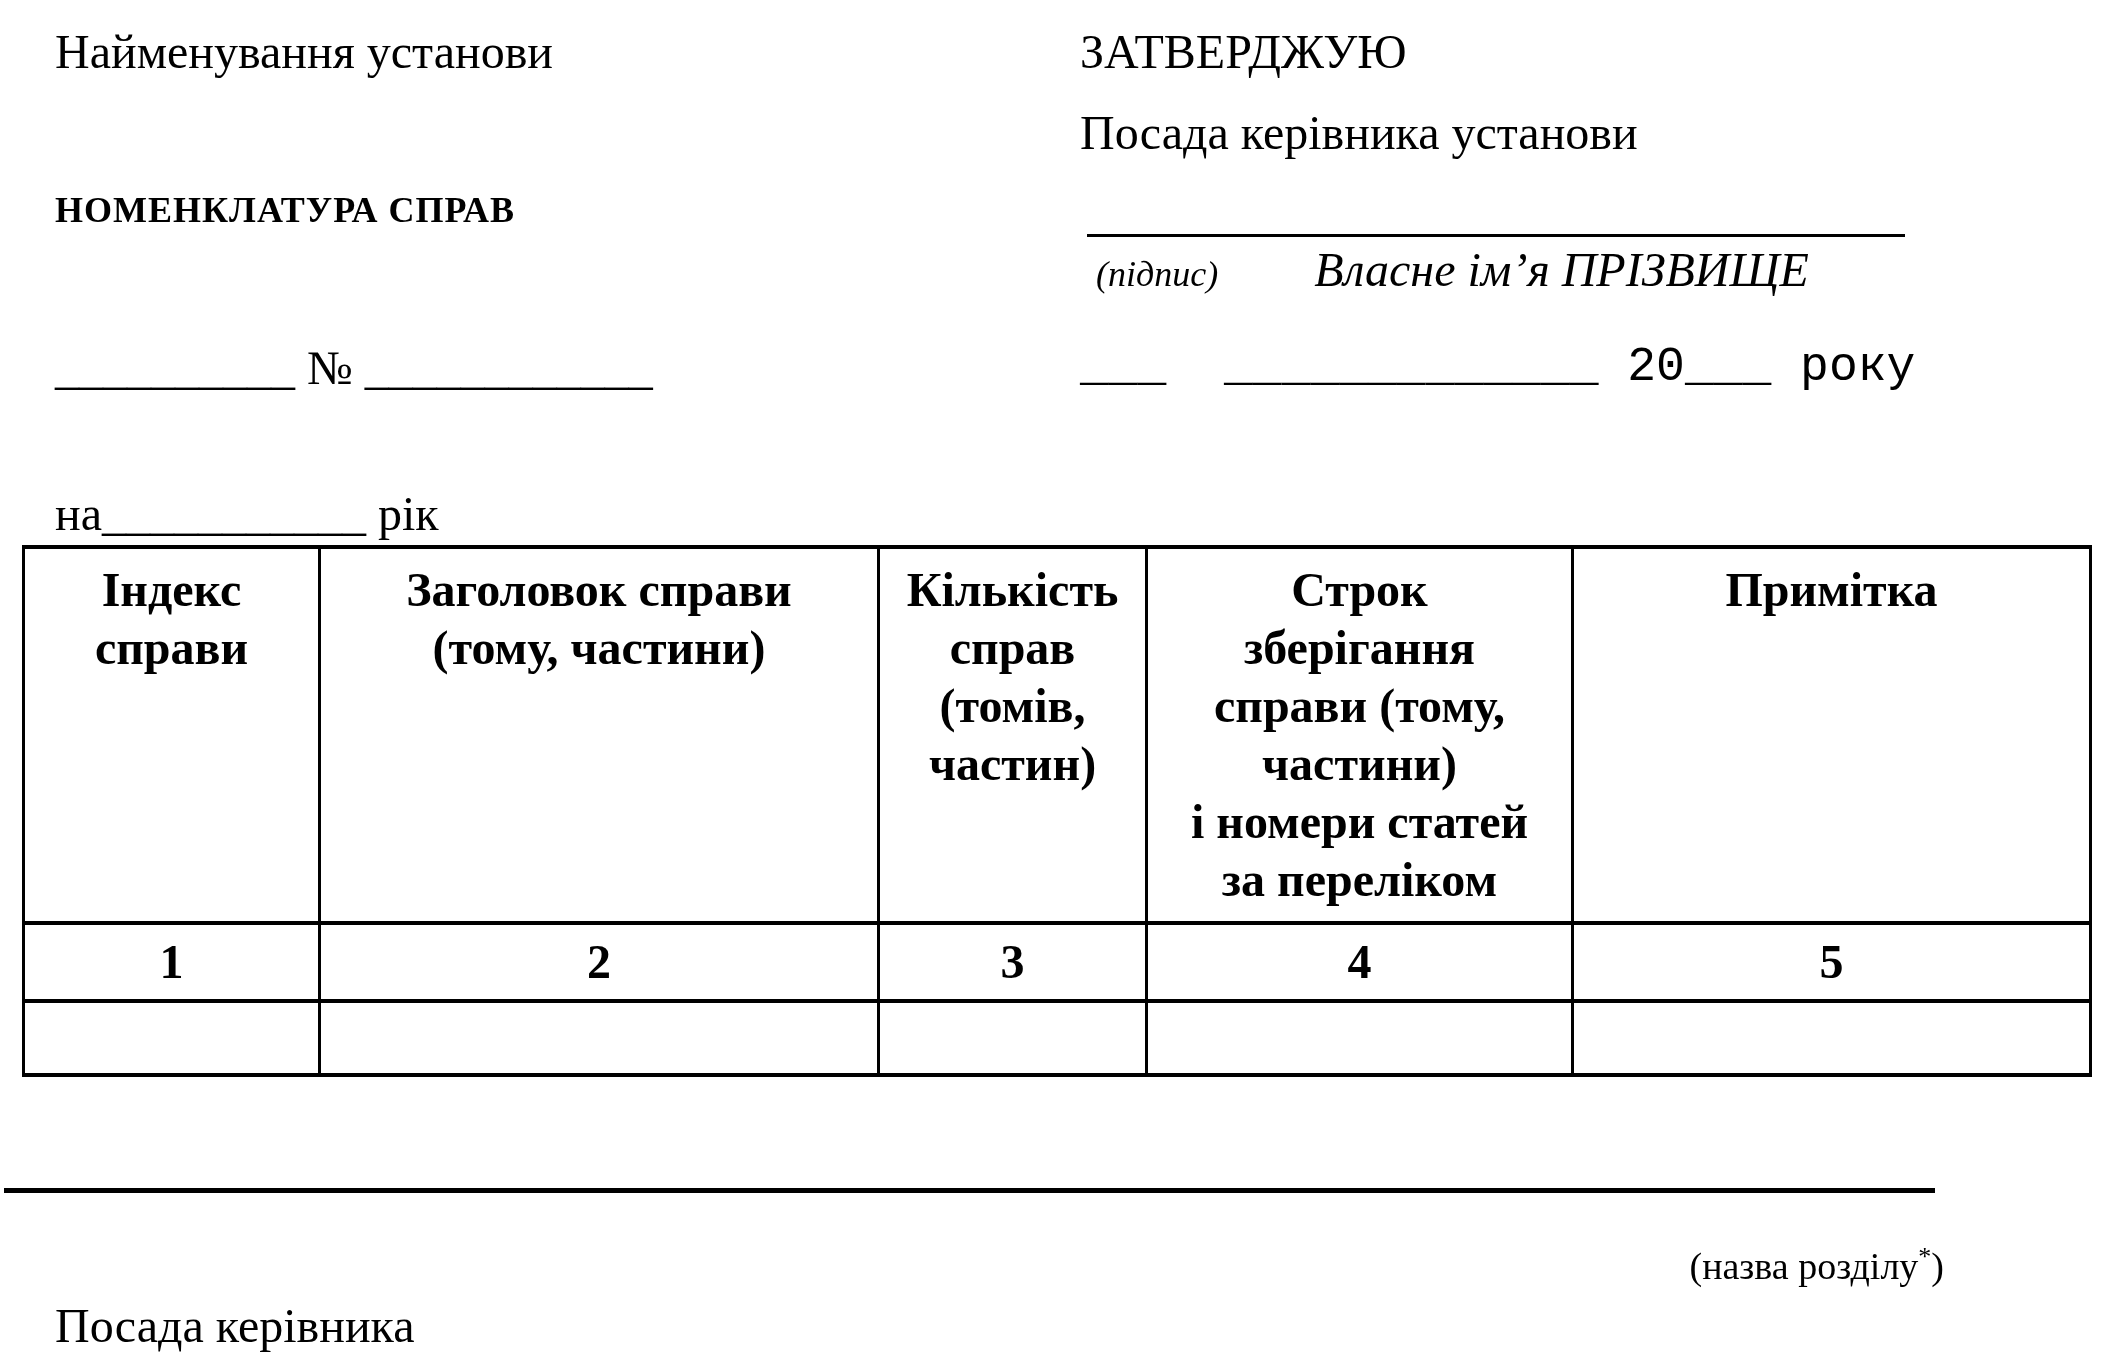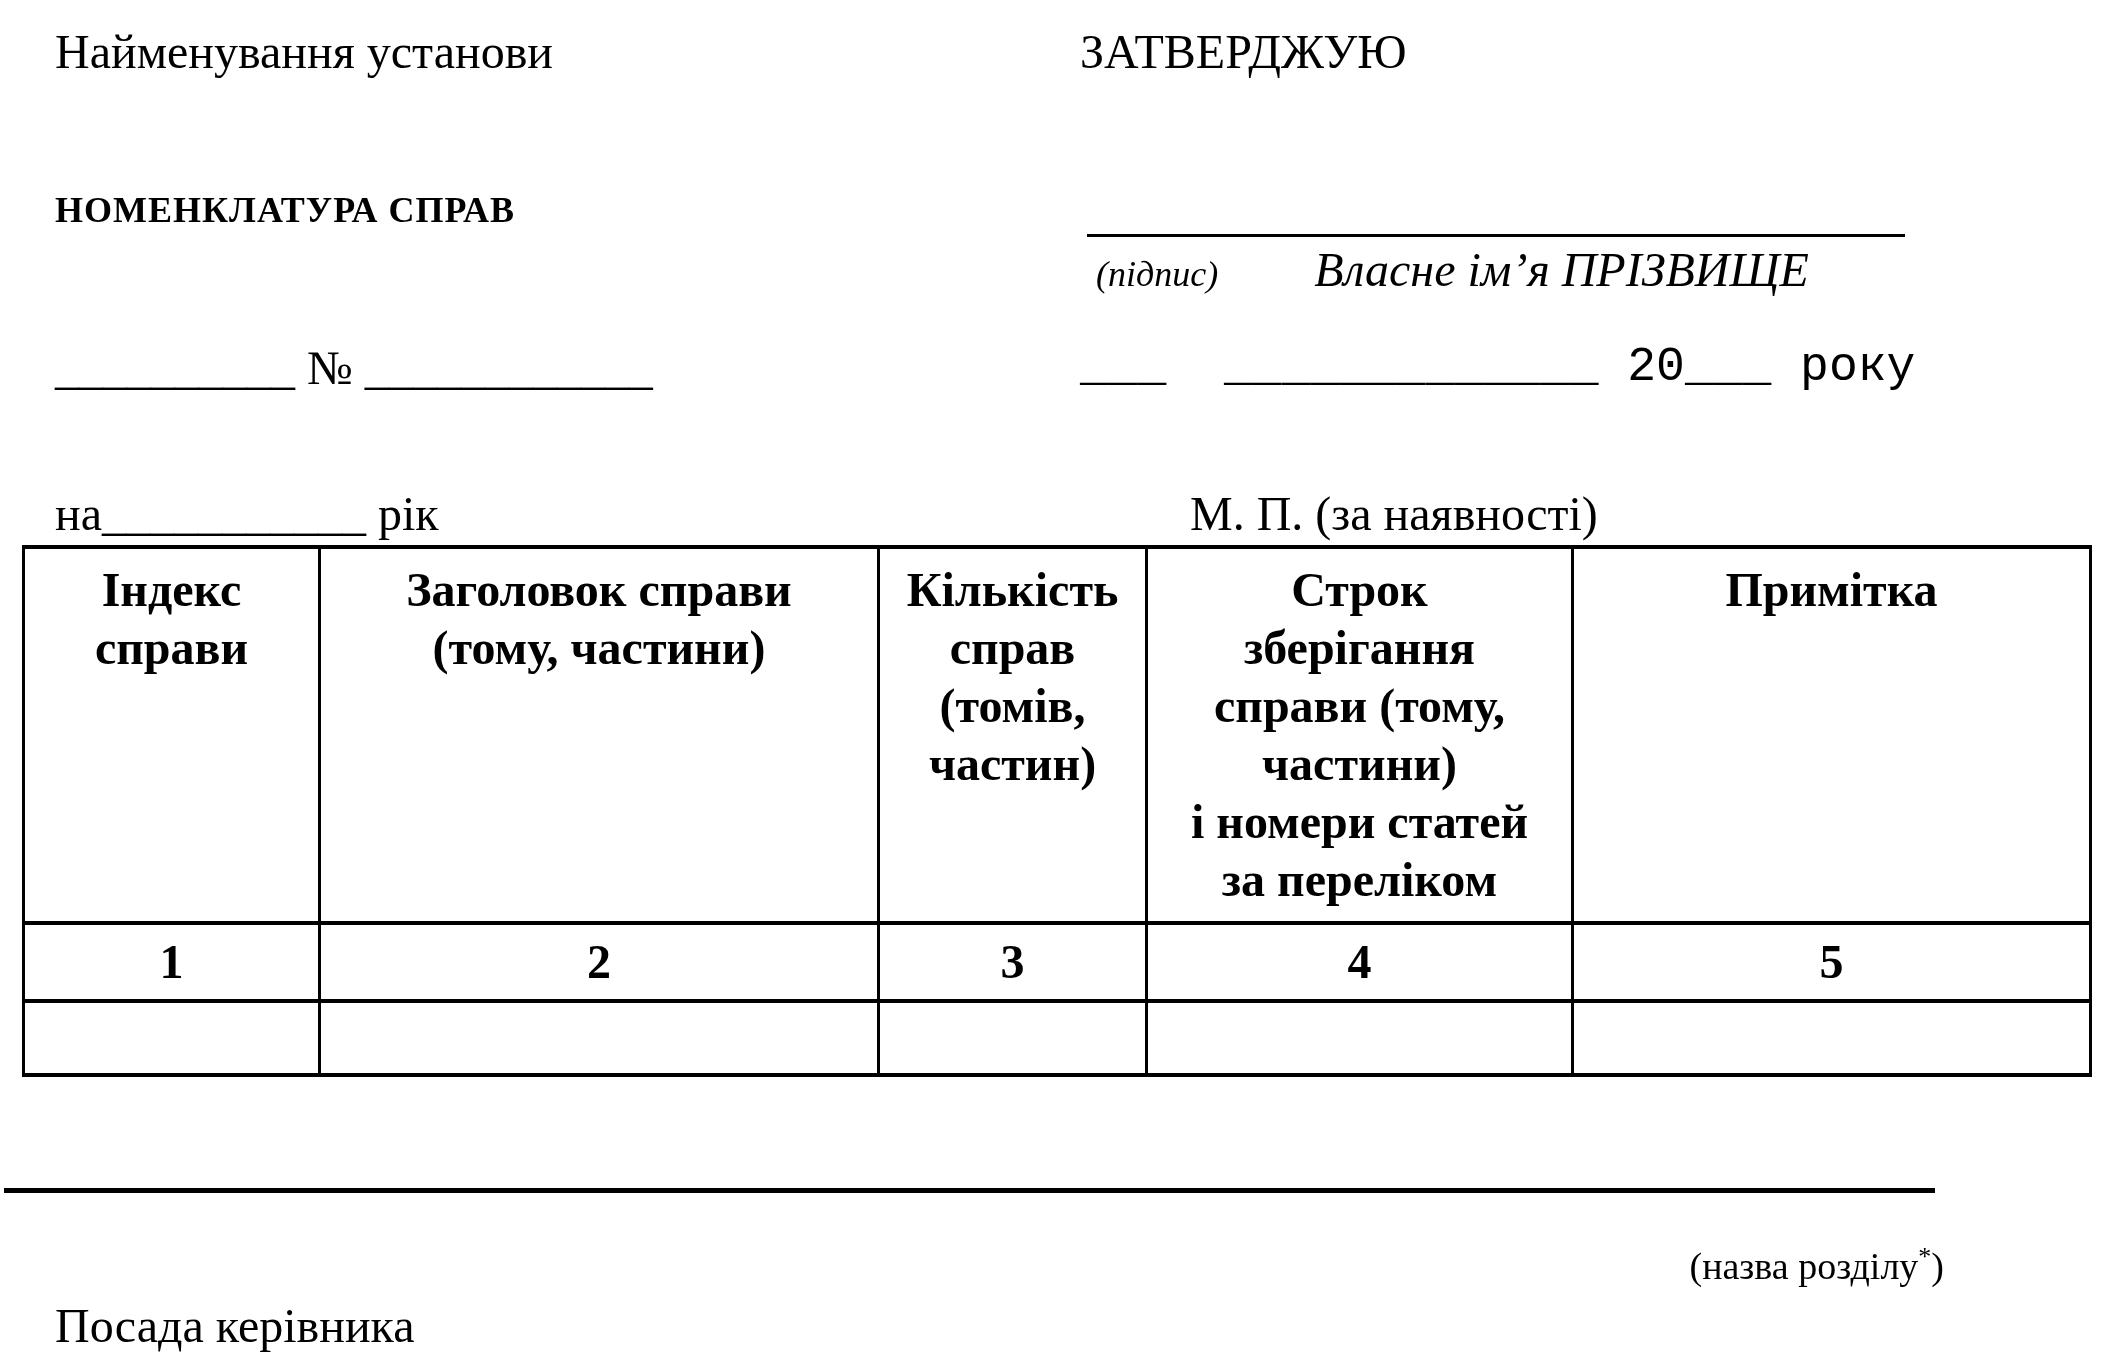--- a/index.html
+++ b/index.html
@@ -106,31 +106,31 @@
   <div class="abs" style="left:55px; top:24px;">Найменування установи</div>
 
   <div class="abs doc-title" style="left:55px; top:190px;">НОМЕНКЛАТУРА СПРАВ</div>
 
   <div class="abs pre" style="left:55px; top:340px;">__________ № ____________</div>
 
   <div class="abs pre" style="left:55px; top:486px;">на___________ рік</div>
 
   <div class="abs" style="left:1080px; top:24px;">ЗАТВЕРДЖУЮ</div>
 
+  <div class="abs" style="left:1080px; top:105px;">Посада керівника установи</div>
 
   <div class="sig-line" style="left:1087px; top:234px; width:818px;"></div>
 
   <div class="sig-row" style="left:1096px; top:242px;font-style:italic;">
     <span class="sig-caption">(підпис)</span>
     <span class="sig-name">Власне ім’я ПРІЗВИЩЕ</span>
   </div>
 
   <div class="abs pre" style="left:1080px; top:340px;font-family:Liberation Mono, monospace;">___  _____________ 20___ року</div>
 
-  <div class="abs" style="left:1190px; top:486px;">М. П. (за наявності)</div>
 
   <table class="doc-table">
     <colgroup>
       <col class="c1">
         <col class="c2">
         <col class="c3">
         <col class="c4">
         <col class="c5">
     </colgroup>
     <tbody>

